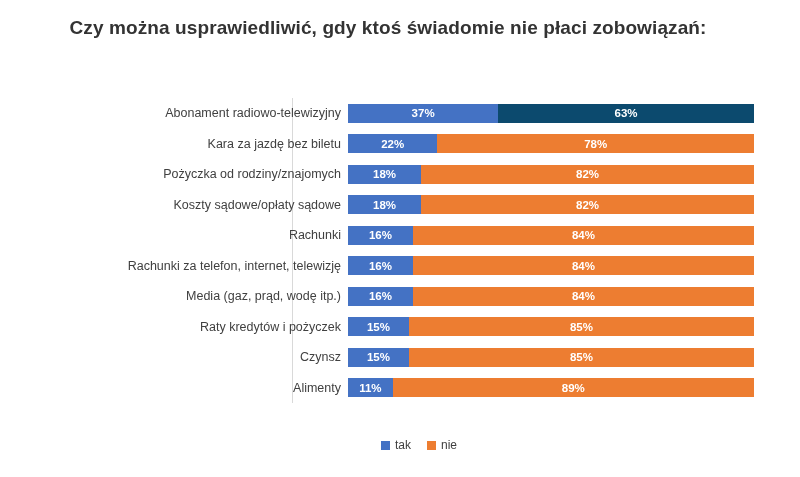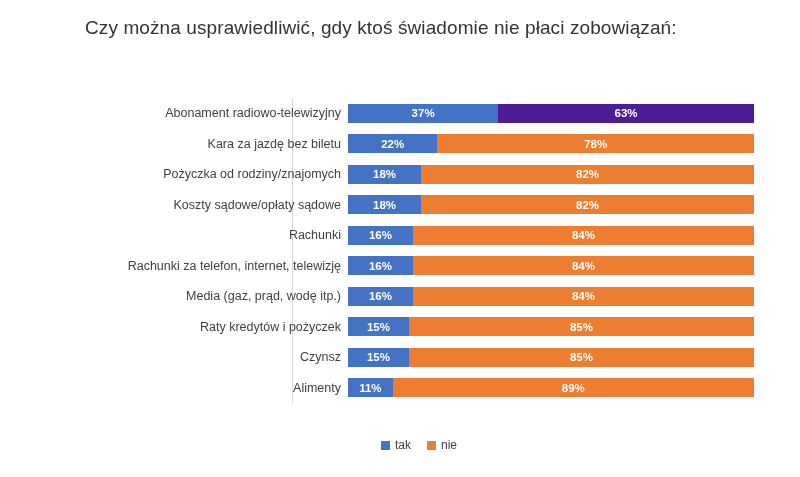--- a/index.html
+++ b/index.html
@@ -15,25 +15,26 @@
     overflow: hidden;
   }
   .chart-wrap {
     position: relative;
     width: 800px;
     height: 477px;
     box-sizing: border-box;
   }
   .chart-title {
     position: absolute;
-    left: 85px;
+    left: 58px;
     top: 14px;
     width: 660px;
+    text-align: center;
     font-size: 19px;
-    font-weight: normal;
+    font-weight: bold;
     color: #333333;
     line-height: 1.45;
     letter-spacing: 0.1px;
   }
   .plot-area {
     position: absolute;
     left: 0;
     top: 98px;
     width: 800px;
     height: 320px;
@@ -124,21 +125,21 @@
 
   <div class="plot-area">
     <div class="axis-line"></div>
     <div class="rows" id="rows">
         <div class="row">
           <div class="cat-label">Abonament radiowo-telewizyjny</div>
           <div class="bar-track">
             <div class="seg seg-tak" style="width: 37%; background: rgb(68, 114, 196);">
               <span>37%</span>
             </div>
-            <div class="seg seg-nie" style="width: 63%; background: #4c1d95;">
+            <div class="seg seg-nie" style="width: 63%; background: #0c4a6e;">
               <span>63%</span>
             </div>
           </div>
         </div>
         <div class="row">
           <div class="cat-label">Kara za jazdę bez biletu</div>
           <div class="bar-track">
             <div class="seg seg-tak" style="width: 22%; background: rgb(68, 114, 196);">
               <span>22%</span>
             </div>

